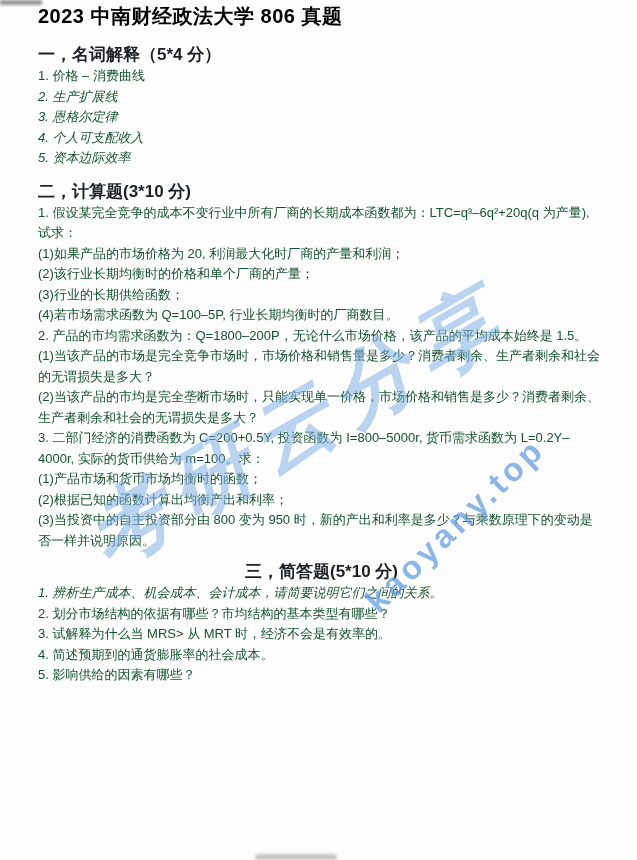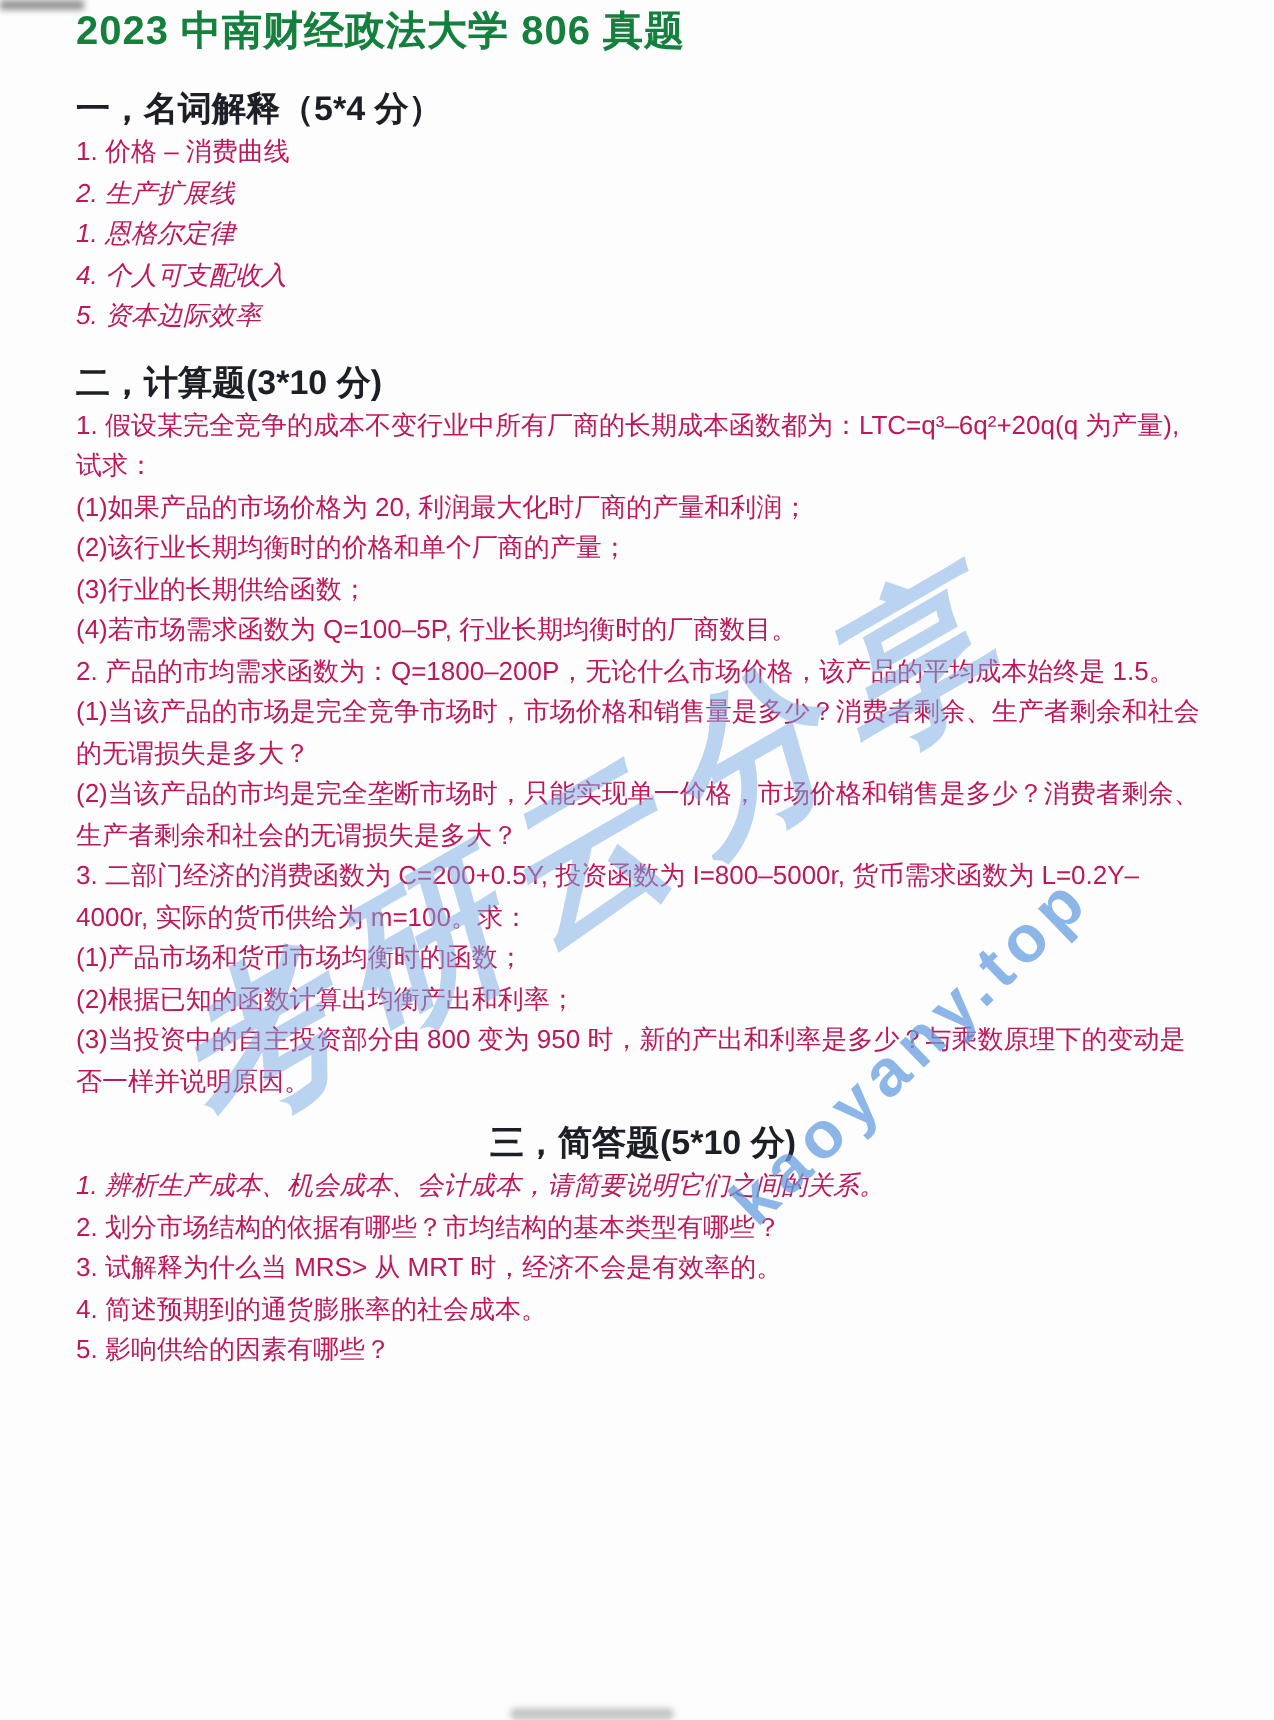--- a/index.html
+++ b/index.html
@@ -14,38 +14,38 @@
   .page {
     position: relative;
     padding: 0 32px 0 38px;
     z-index: 1;
   }
   .doc-title {
     margin: 4px 0 0 0;
     font-size: 20px;
     line-height: 24px;
     font-weight: bold;
-    color: #15803d;
+    color: #000000;
     letter-spacing: 0.5px;
   }
   .sec-heading {
     margin: 0;
     font-size: 17px;
     line-height: 22px;
     font-weight: bold;
     color: #1c2026;
   }
   .sec1-heading { margin-top: 16px; }
   .sec2-heading { margin-top: 12px; }
   .sec3-heading { margin-top: 10px; text-align: center; }
   p.item, p.intro, p.sub {
     margin: 0;
     font-size: 13px;
     line-height: 20.5px;
-    color: #be185d;
+    color: #14532d;
   }
   .s1-item-first { margin-top: 11px; }
   .s1-item { margin-top: 6px; font-style: italic; }
   .p1-intro { margin-top: 8px; }
   .sub { margin-top: 6px; }
   .p2-intro { margin-top: 29px; }
   .p3-intro { margin-top: 24px; }
   .s3-item-first { margin-top: 11px; font-style: italic; }
   .s3-item { margin-top: 5.5px; }
 
@@ -107,21 +107,21 @@
 <div class="wm wm-cn">考研云分享</div>
 <div class="wm wm-domain">kaoyany.top</div>
 
 <div class="page">
 
   <h1 class="doc-title">2023 中南财经政法大学 806 真题</h1>
 
   <h2 class="sec-heading sec1-heading">一，名词解释（5*4 分）</h2>
   <p class="item s1-item-first">1. 价格 – 消费曲线</p>
   <p class="item s1-item">2. 生产扩展线</p>
-  <p class="item s1-item">1. 恩格尔定律</p>
+  <p class="item s1-item">3. 恩格尔定律</p>
   <p class="item s1-item">4. 个人可支配收入</p>
   <p class="item s1-item">5. 资本边际效率</p>
 
   <h2 class="sec-heading sec2-heading">二，计算题(3*10 分)</h2>
 
   <p class="intro p1-intro">1. 假设某完全竞争的成本不变行业中所有厂商的长期成本函数都为：LTC=q³–6q²+20q(q 为产量), 试求：</p>
   <p class="sub">(1)如果产品的市场价格为 20, 利润最大化时厂商的产量和利润；</p>
   <p class="sub">(2)该行业长期均衡时的价格和单个厂商的产量；</p>
   <p class="sub">(3)行业的长期供给函数；</p>
   <p class="sub">(4)若市场需求函数为 Q=100–5P, 行业长期均衡时的厂商数目。</p>

